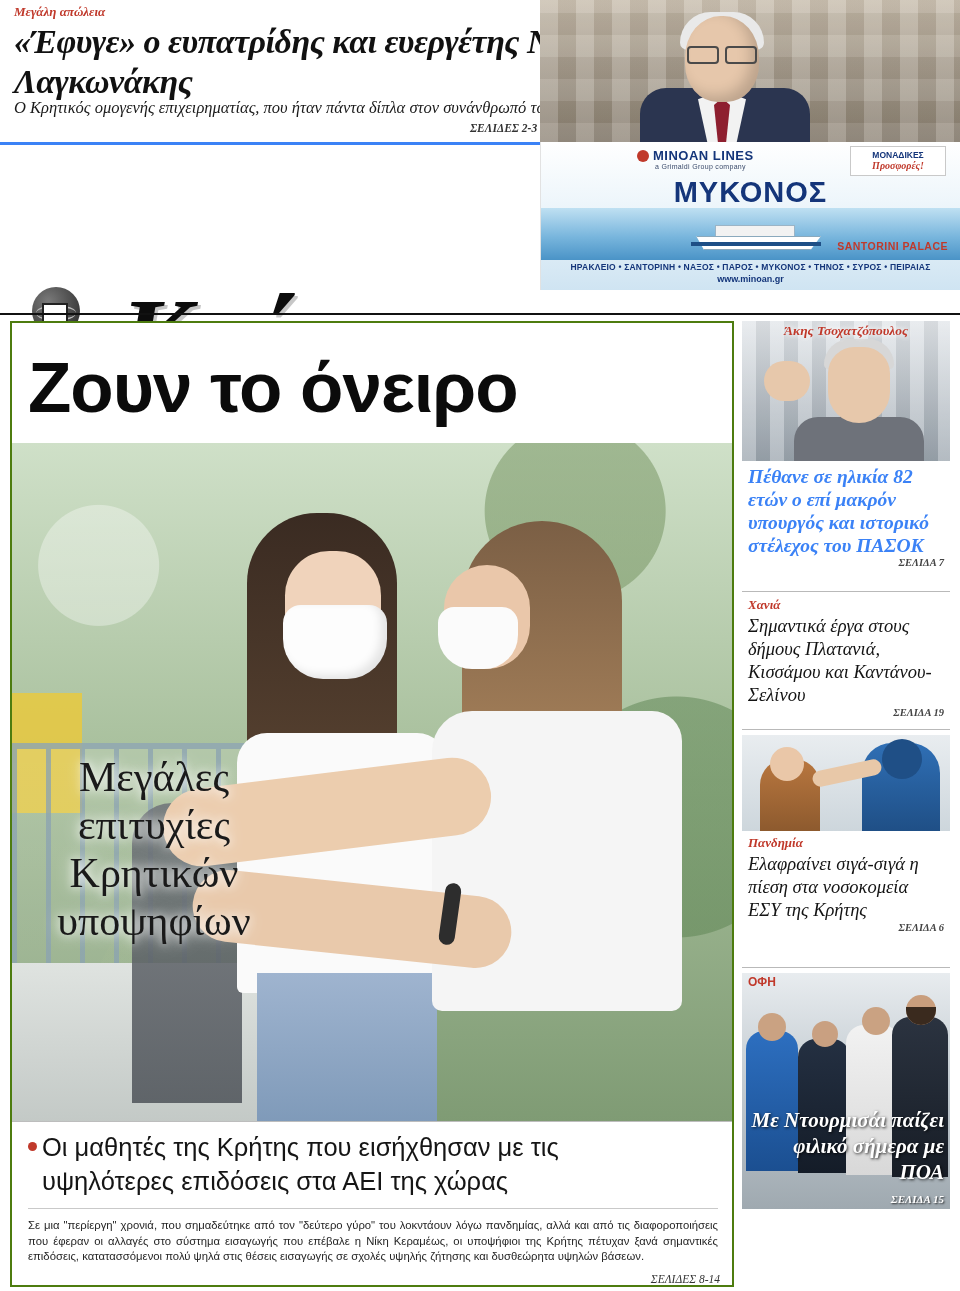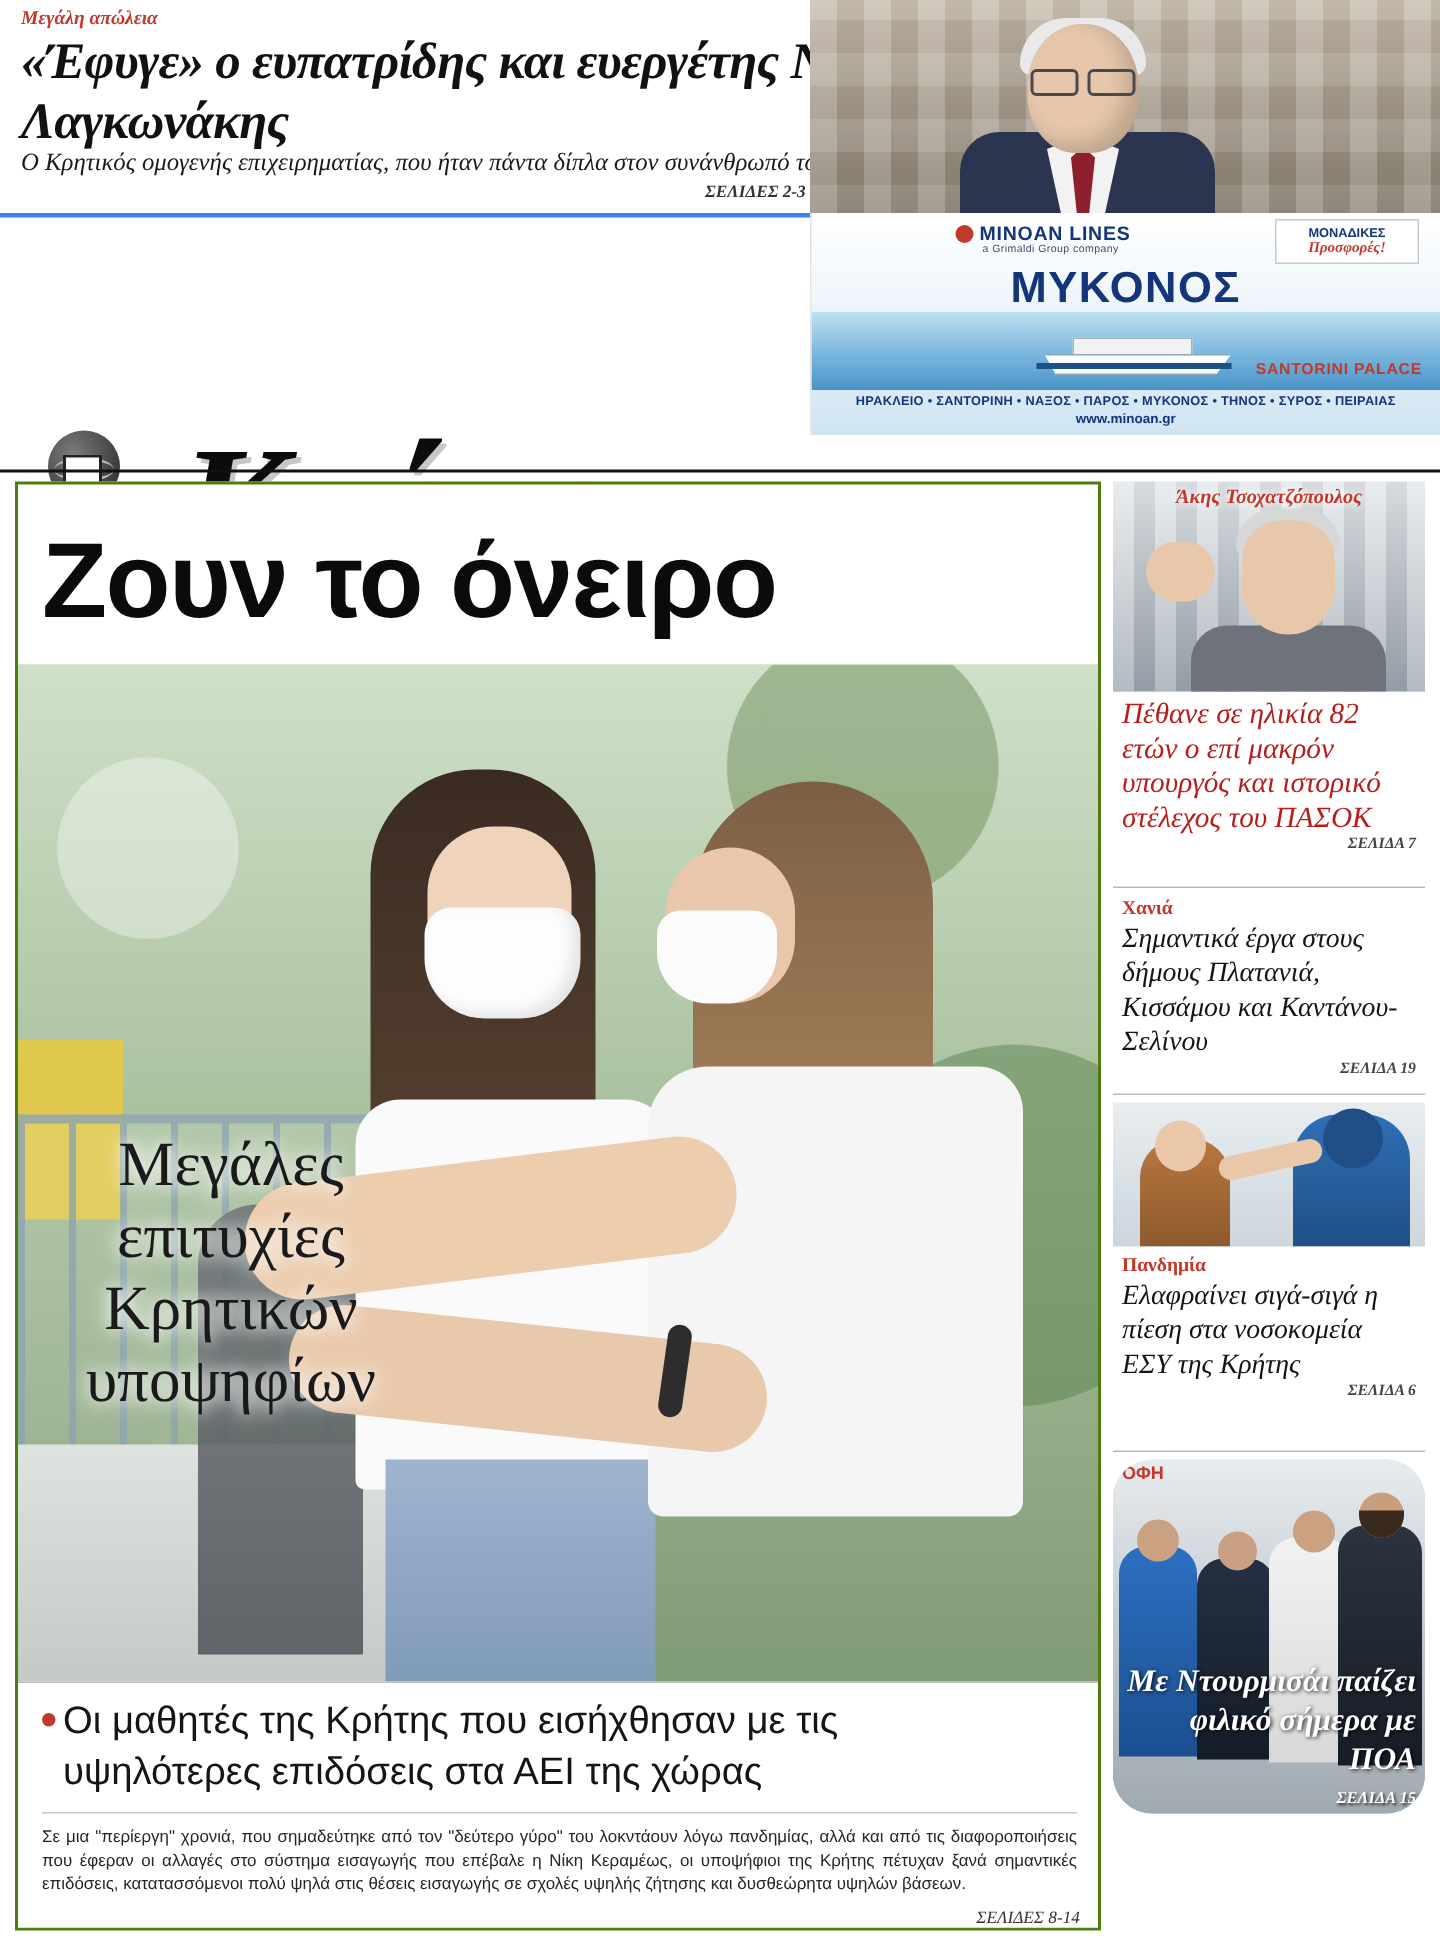--- a/index.html
+++ b/index.html
@@ -410,29 +410,29 @@
     font-style:italic; font-weight:normal;
     font-size:11.5px; color:#333;
   }
 
   
   .rc-block { position:absolute; left:0; width:208px; }
   .rc-sep { position:absolute; left:0; width:208px; height:1px; background:#b9b9b9; }
 
   .rc-label {
     font-family:"Liberation Serif", serif;
-    font-weight:bold;
+    font-style:italic; font-weight:bold;
     font-size:13px; color:#c0392b;
     margin-bottom:2px;
   }
   .rc-title-italic {
     font-family:"Liberation Serif", serif;
-    font-style:italic; font-weight:normal;
+    font-style:italic; font-weight:bold;
     font-size:19.5px; line-height:23px;
-    color:#b91c1c;
+    color:#3b82f6;
   }
   .rc-title-plain {
     font-family:"Liberation Serif", serif;
     font-style:italic;
     font-size:18.5px; line-height:23px;
     color:#141414;
   }
   .rc-page {
     font-family:"Liberation Serif", serif;
     font-style:italic; font-weight:bold;
@@ -480,21 +480,20 @@
     background:linear-gradient(180deg,#b9773f 0%, #8d5a2e 100%); border-radius:26px 26px 0 0;}
   .rc2-phead { position:absolute; left:28px; top:12px; width:34px; height:34px;
     background:#eac7a8; border-radius:50%;}
   .rc2-arm { position:absolute; left:70px; top:30px; width:70px; height:16px;
     background:#e8c8a8; border-radius:8px; transform:rotate(-12deg);}
 
   
   .rc-photo-3 {
     position:relative; width:208px; height:236px; overflow:hidden;
     background:linear-gradient(180deg,#dfe4e8 0%, #b9c2c8 60%, #9aa5ad 100%);
-    border-radius:26px;
   }
   .rc3-field { position:absolute; inset:0;
     background: linear-gradient(180deg,#e8ecef 0%, #c4ccd2 45%, #9fa9b0 100%);}
   .rc3-p1 { position:absolute; left:4px; top:58px; width:52px; height:140px;
     background:linear-gradient(180deg,#2d6fc0 0%, #1b4f91 100%); border-radius:18px 18px 0 0;}
   .rc3-p1h { position:absolute; left:16px; top:40px; width:28px; height:28px;
     background:#caa282; border-radius:50%;}
   .rc3-p2 { position:absolute; left:56px; top:66px; width:52px; height:134px;
     background:linear-gradient(180deg,#243042 0%, #141c28 100%); border-radius:18px 18px 0 0;}
   .rc3-p2h { position:absolute; left:70px; top:48px; width:26px; height:26px;

